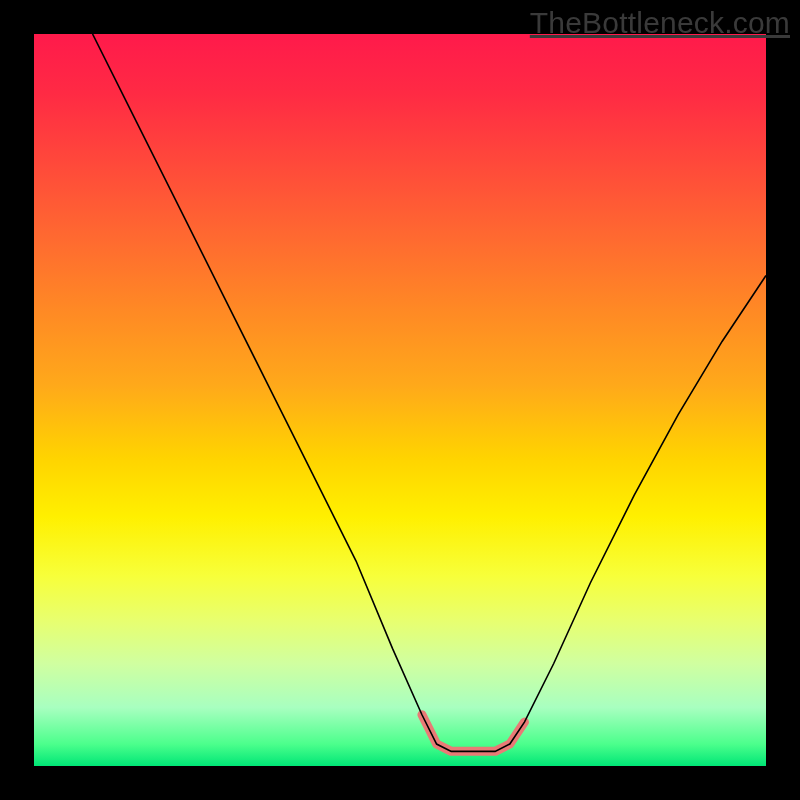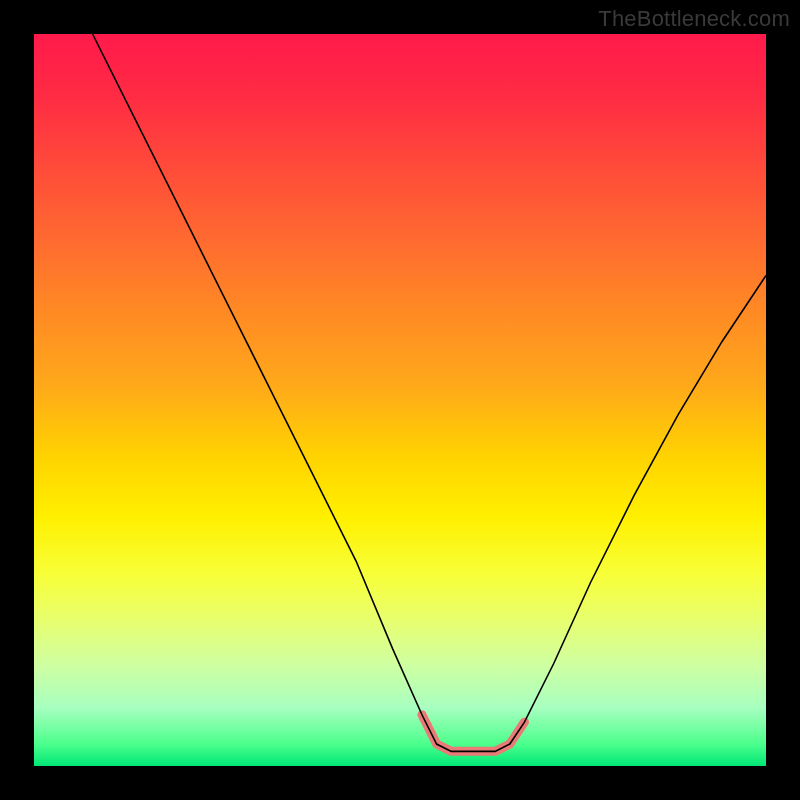--- a/index.html
+++ b/index.html
@@ -39,24 +39,25 @@
       #a8ffc0 92%,
       #4cff8c 97%,
       #00e676 100%
     );
   }
   .watermark {
     position: absolute;
     top: 6px;
     right: 10px;
     color: #3a3a3a;
-    font-size: 22px;
+    font-size: 30px;
     letter-spacing: 0.2px;
     font-weight: 500;
     user-select: none;
+    text-decoration: underline;
   }
   svg.curve {
     position: absolute;
     inset: 0;
     width: 100%;
     height: 100%;
   }
 </style>
 </head>
 <body>

